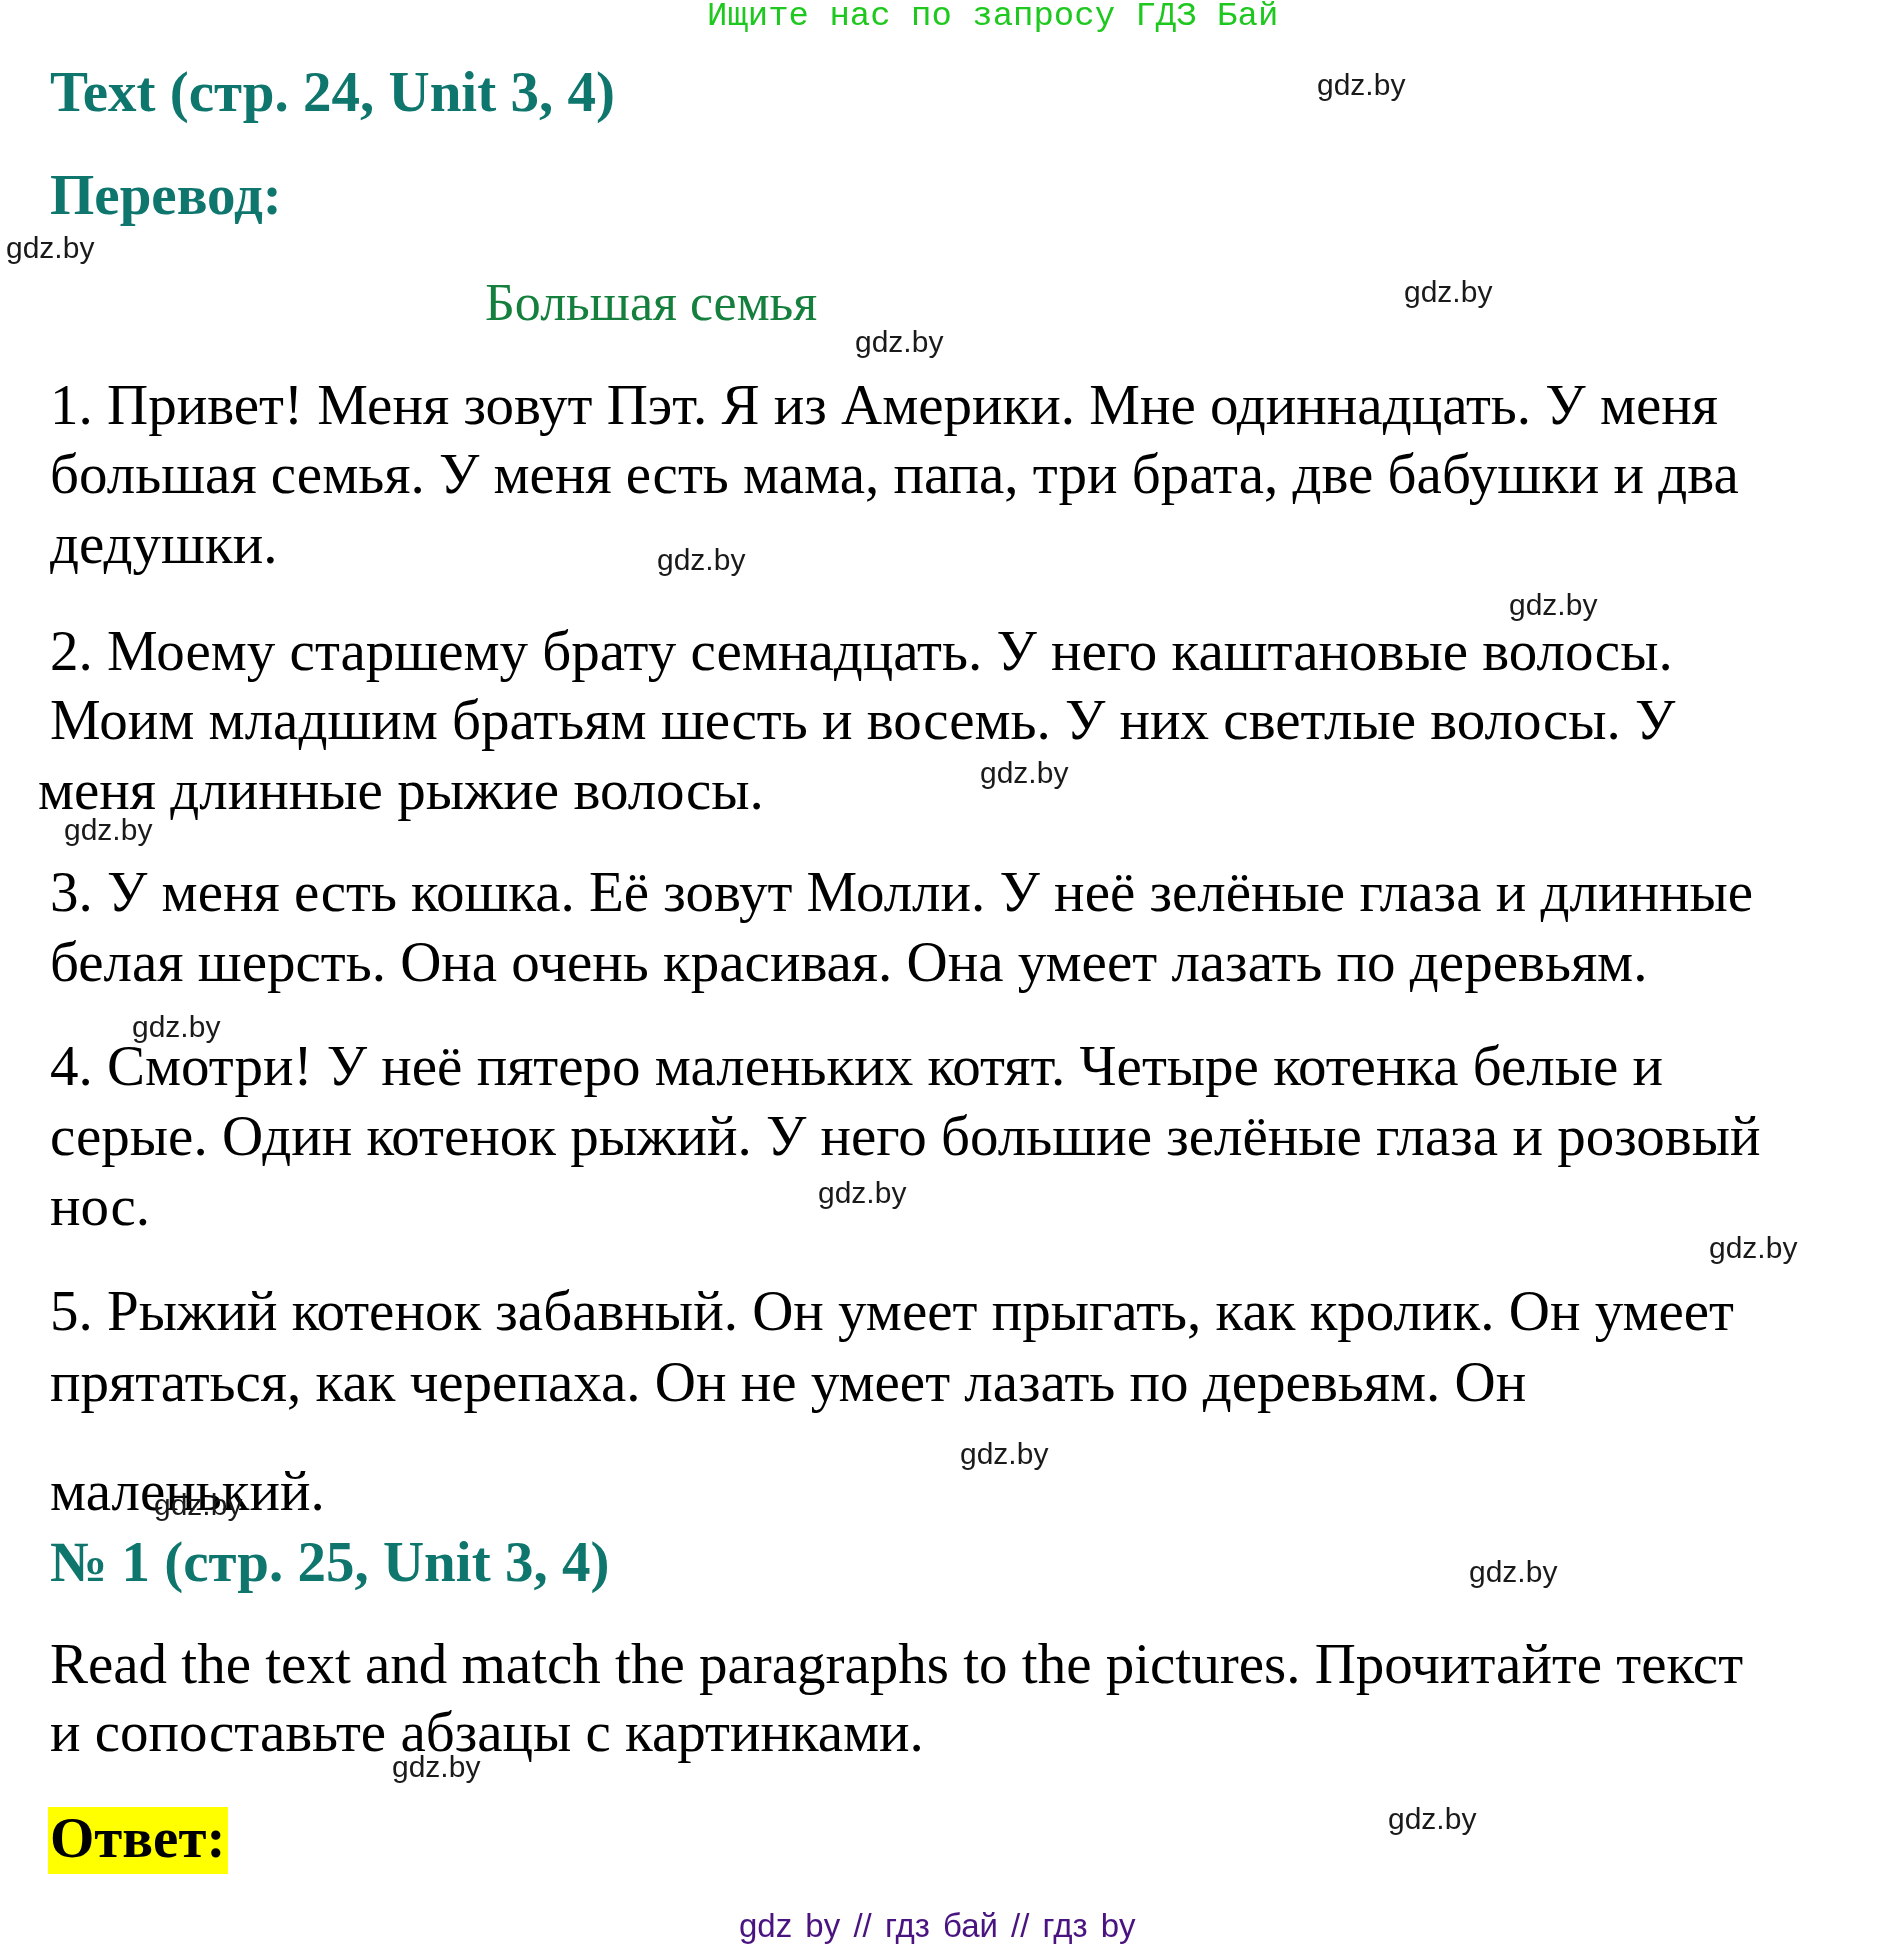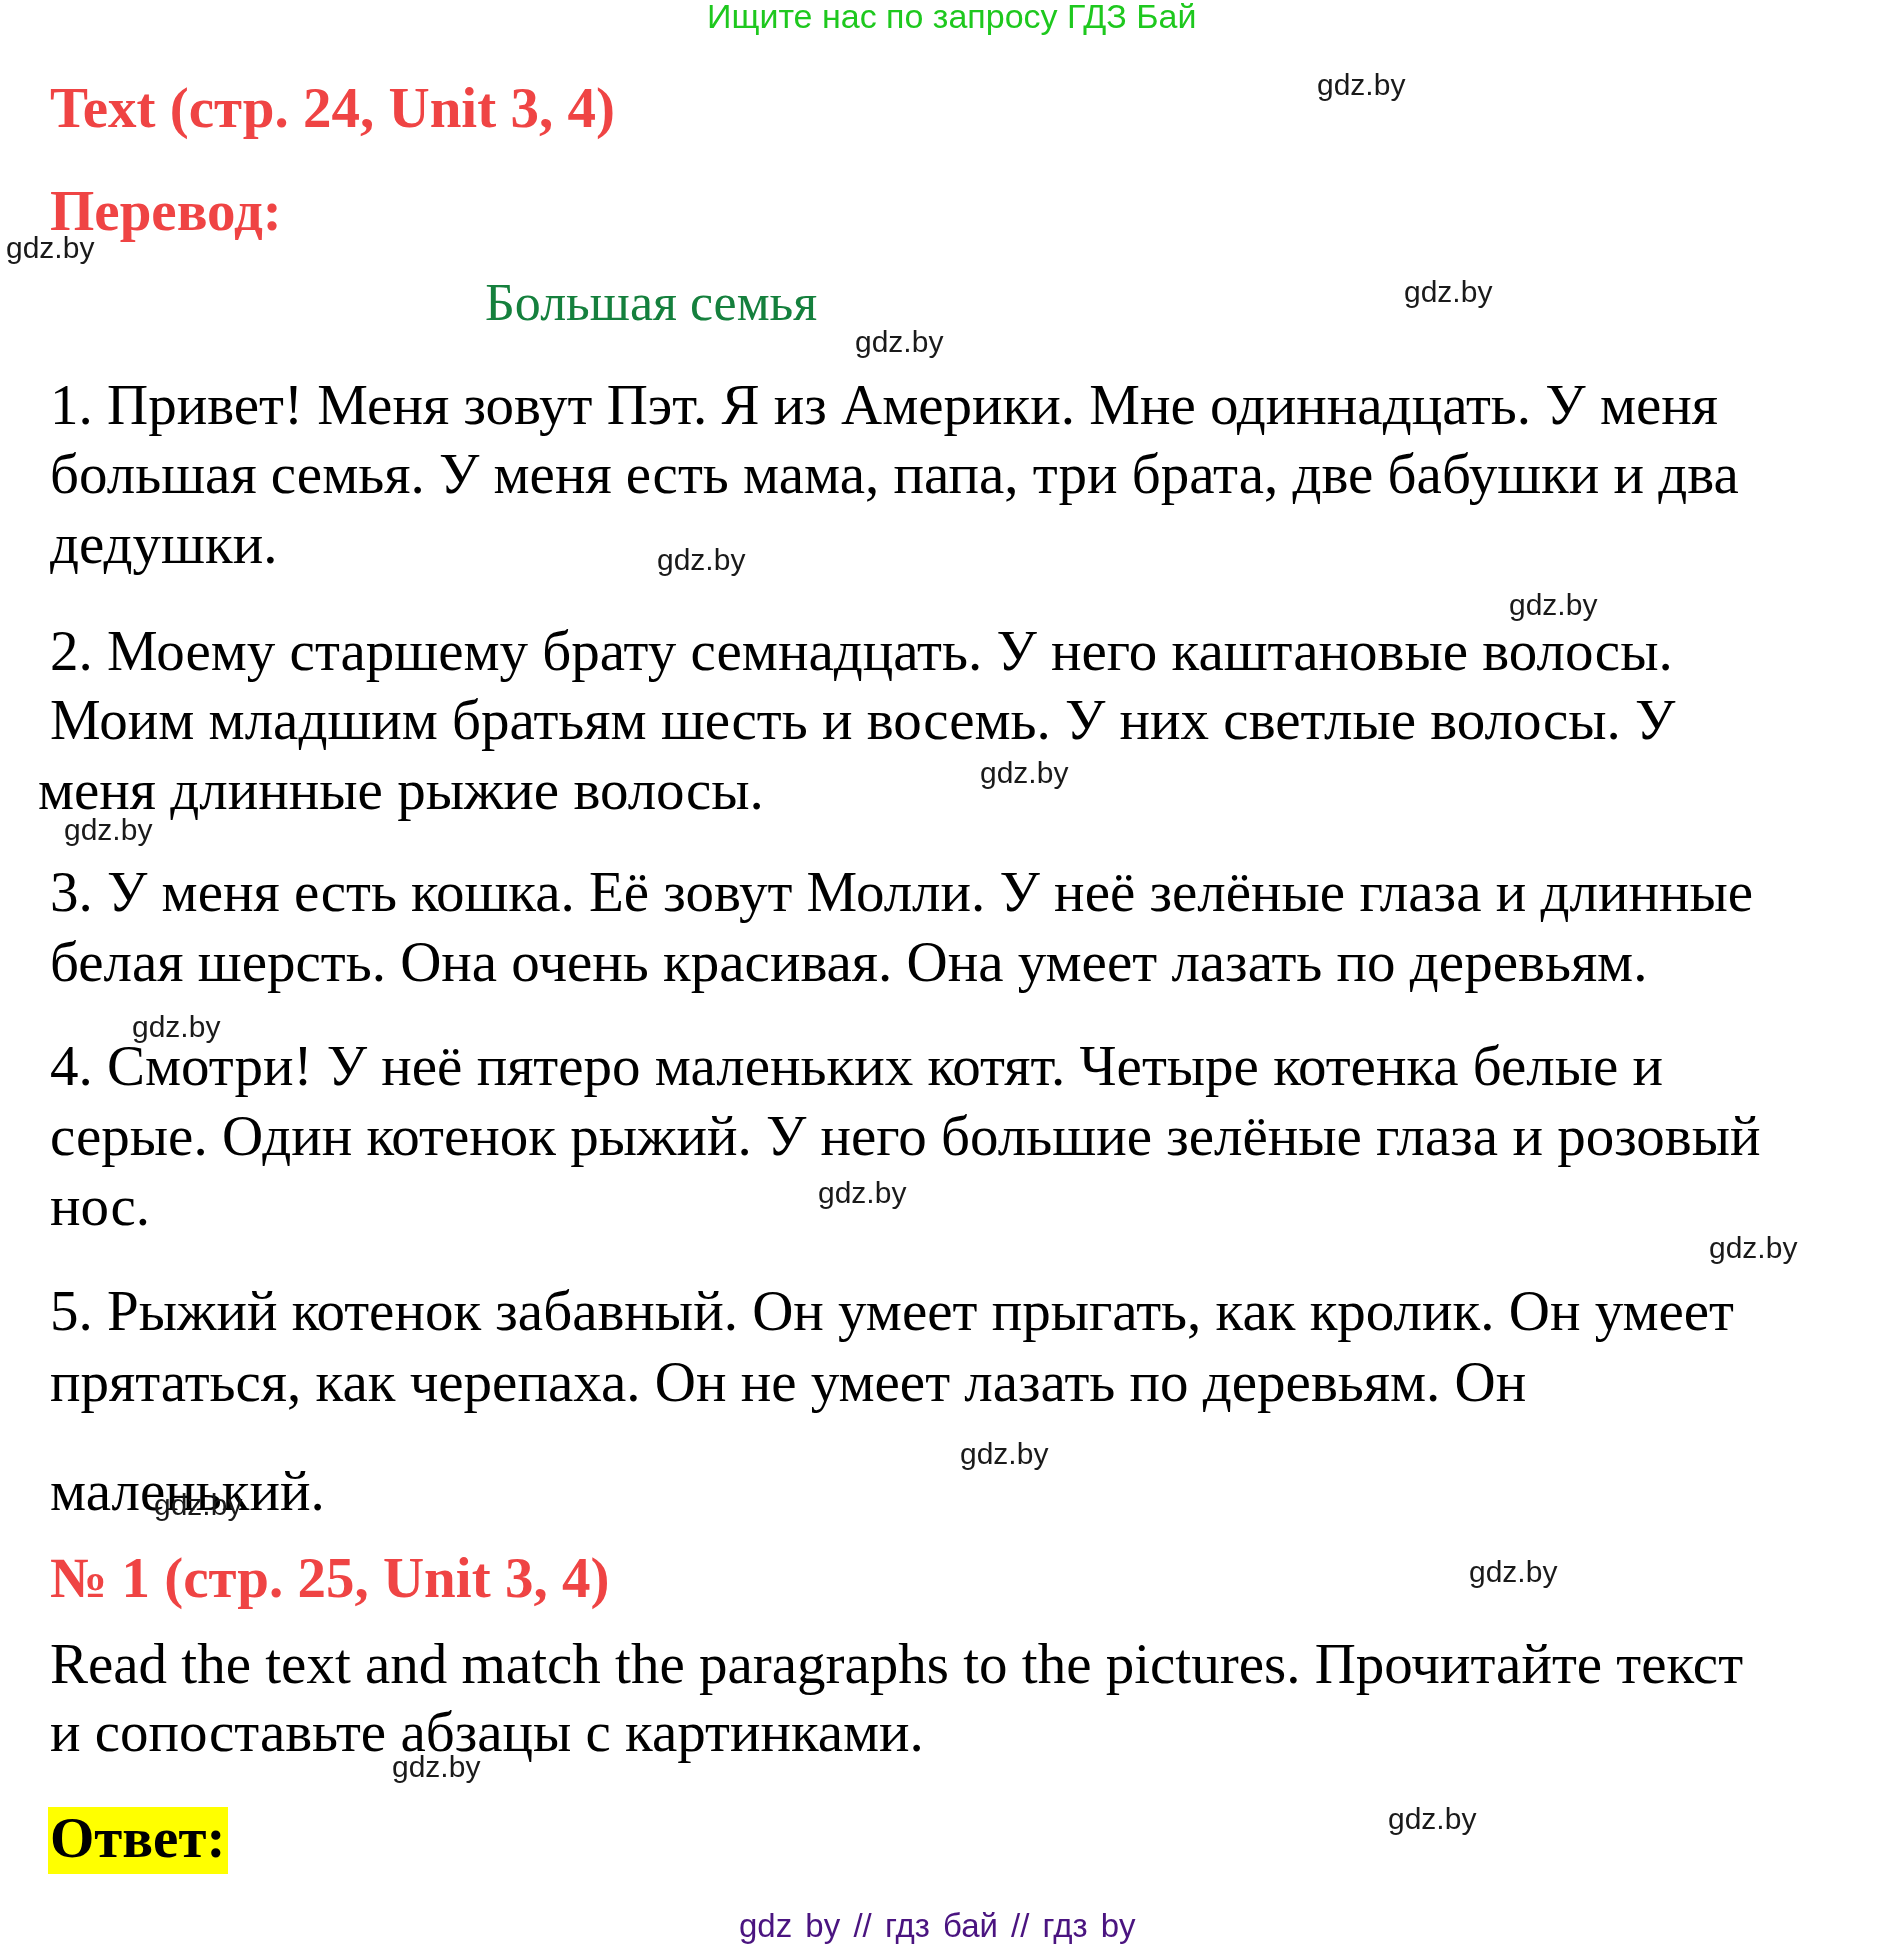--- a/index.html
+++ b/index.html
@@ -12,32 +12,31 @@
     height: 1954px;
     position: relative;
     overflow: hidden;
   }
   .abs {
     position: absolute;
     white-space: nowrap;
     margin: 0;
   }
   .promo {
-    font-family: Liberation Sans, sans-serif;
+    font-family: Liberation Mono, monospace;
     font-size: 34px;
     line-height: 34px;
     color: #1ec81e;
   }
   .heading {
     font-family: "Liberation Serif", serif;
     font-weight: bold;
     font-size: 57px;
     line-height: 57px;
-    color: #ef4444;
-    margin-top: 16px;
+    color: #0f766e;
   }
   .subtitle {
     font-family: Liberation Serif, serif;
     font-size: 52px;
     line-height: 55px;
     color: #15803d;
   }
   .body-line {
     font-family: "Liberation Serif", serif;
     font-size: 57px;

